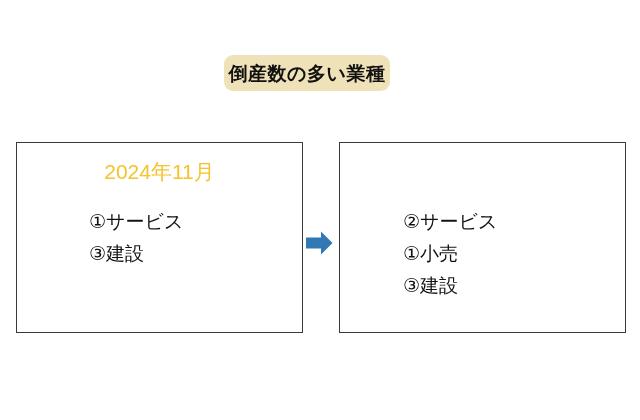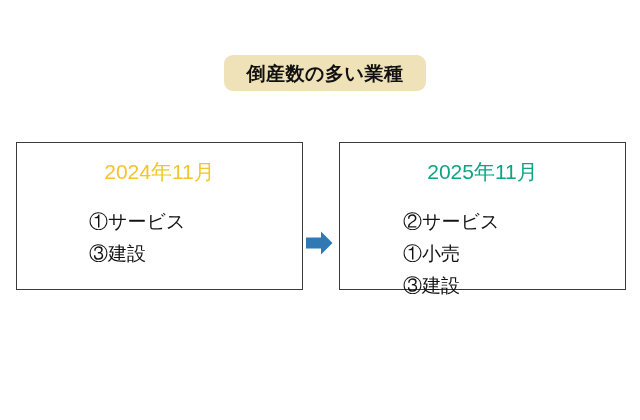--- a/index.html
+++ b/index.html
@@ -19,21 +19,21 @@
     height: 420px;
     background: #ffffff;
     overflow: hidden;
   }
 
   
   .heading-badge {
     position: absolute;
     left: 224px;
     top: 55px;
-    width: 202px;
+    width: 166px;
     height: 36px;
     border-radius: 9px;
     background: var(--badge-bg, #f0e2b8);
     display: flex;
     align-items: center;
     justify-content: center;
     box-sizing: border-box;
   }
   .heading-badge-text {
     font-size: 19px;
@@ -42,21 +42,21 @@
     letter-spacing: 0.5px;
     line-height: 1;
     white-space: nowrap;
   }
 
   
   .panel {
     position: absolute;
     top: 142px;
     width: 287px;
-    height: 148px;
+    height: 191px;
     border: 1px solid #3a3a3a;
     background: #ffffff;
     box-sizing: border-box;
   }
   .panel-left  { left: 16px; }
   .panel-right { left: 339px; }
 
   .panel-title {
     position: absolute;
     top: 18px;
@@ -70,21 +70,20 @@
   .panel-title.left-title  { color: var(--gold, #f5c32a); }
   .panel-title.right-title { color: var(--teal, #0fa384); }
 
   .panel-list {
     position: absolute;
     top: 63px;
     left: 72px;
     margin: 0;
     padding: 0;
     list-style: none;
-    font-family: Liberation Serif, serif;
   }
   .panel-right .panel-list { left: 63px; }
 
   .panel-list li {
     font-size: 19px;
     line-height: 32px;
     color: #111111;
     white-space: nowrap;
   }
 
@@ -113,21 +112,20 @@
       <li>①サービス</li>
       <li>③建設</li>
     </ul>
   </div>
 
   <svg class="transition-arrow" viewBox="0 0 27 24" aria-hidden="true">
     <polygon points="0,6.5 15,6.5 15,0.5 26.5,12 15,23.5 15,17.5 0,17.5" fill="#3179b4"></polygon>
   </svg>
 
   <div class="panel panel-right" style="border-color: rgb(58, 58, 58);">
-    <div class="panel-title right-title">2025年11月</div>
     <ul class="panel-list">
       <li>②サービス</li>
       <li>①小売</li>
       <li>③建設</li>
     </ul>
   </div>
 
 </div>
 
 </body></html>

